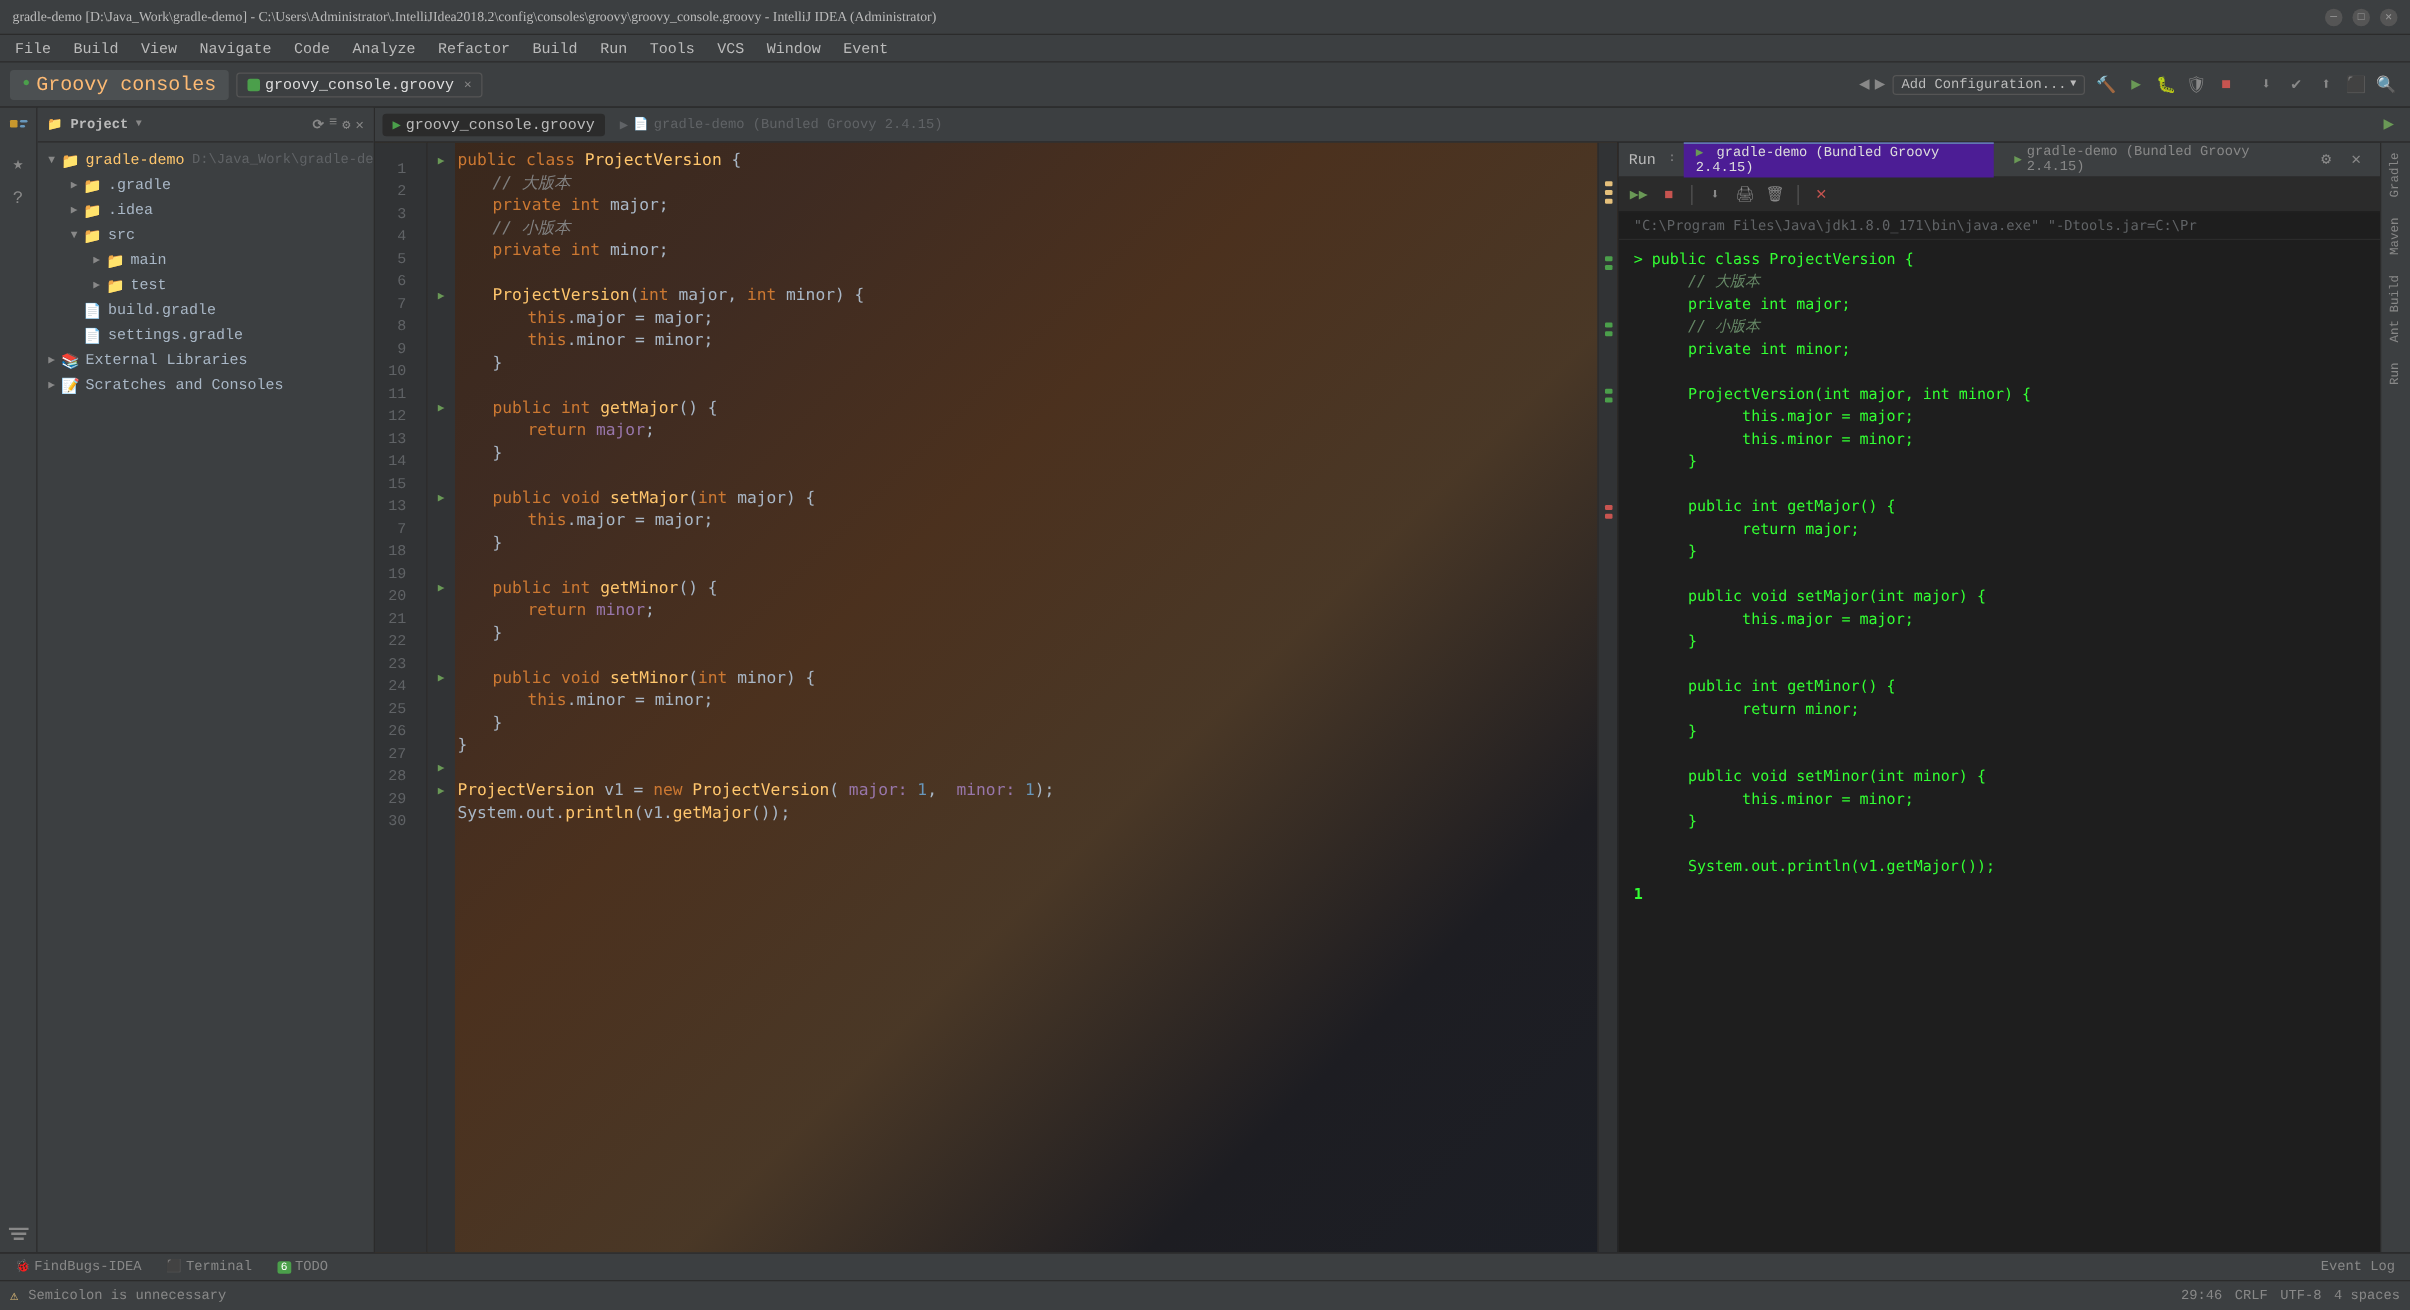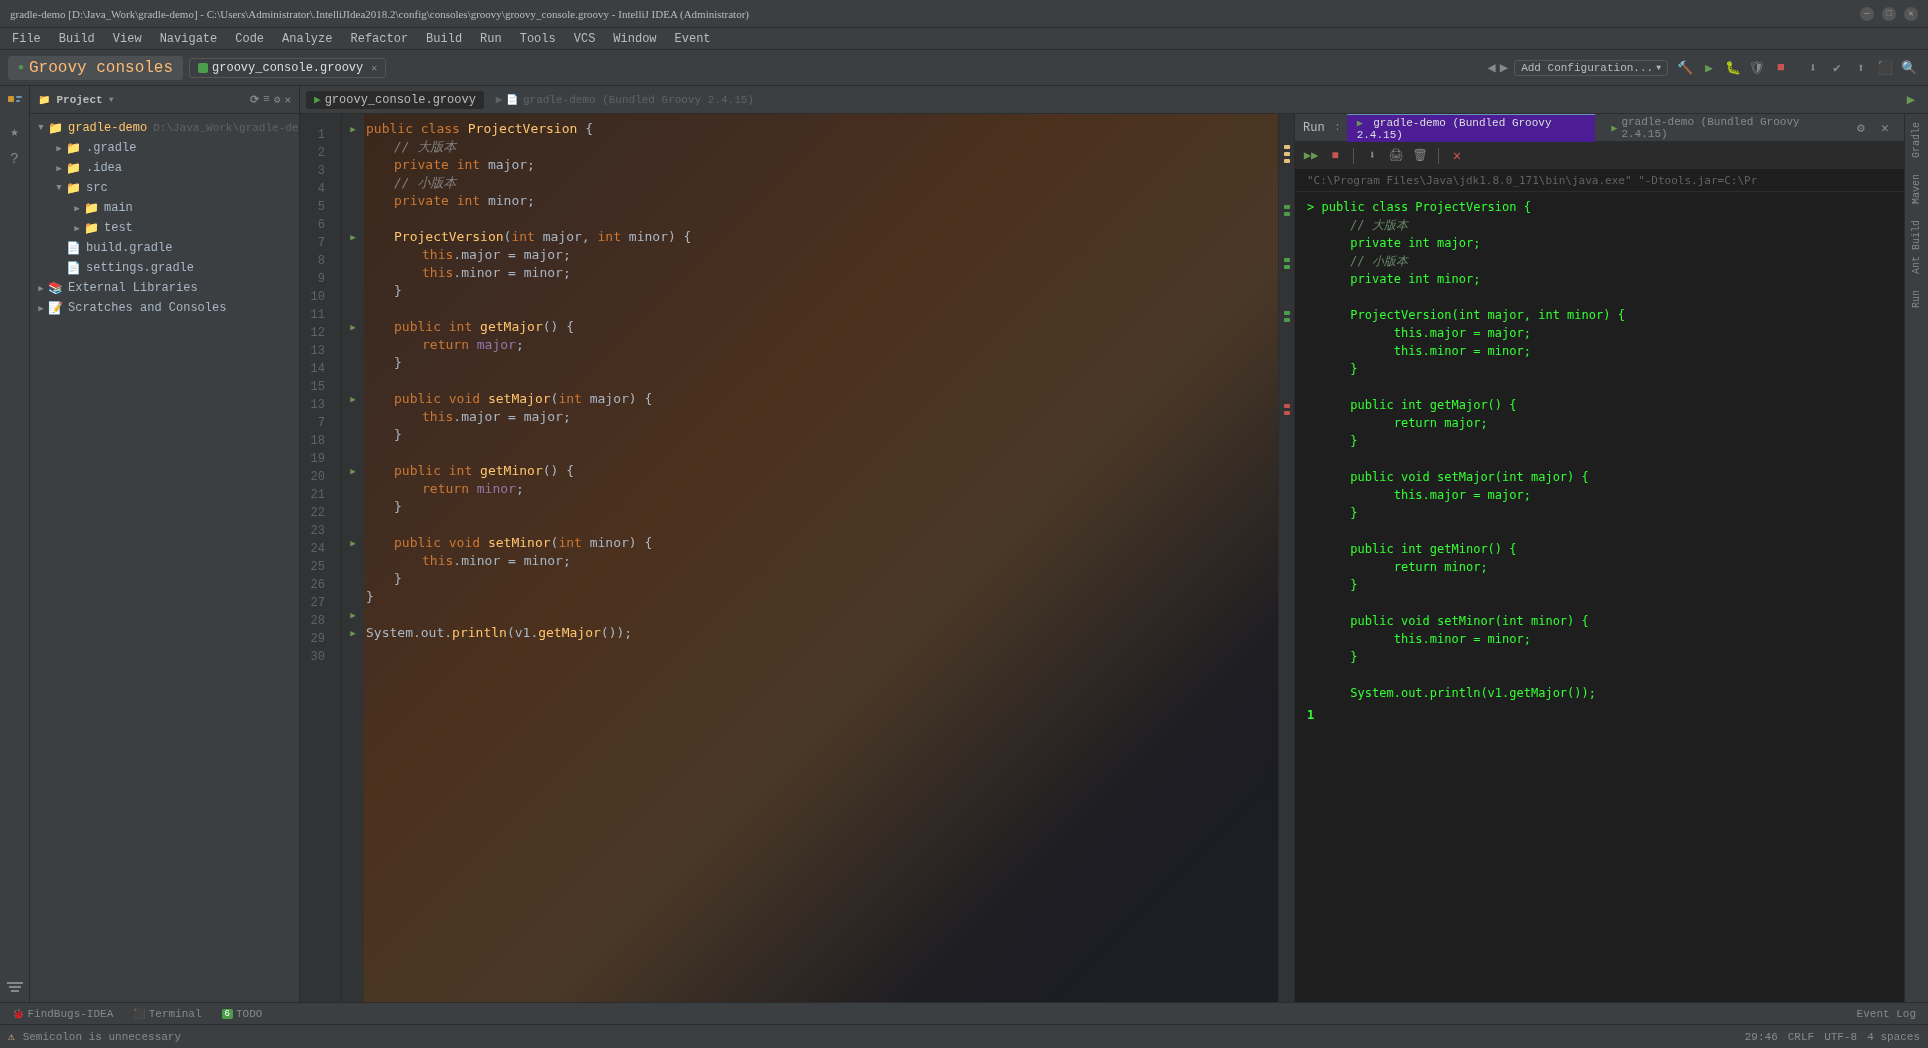--- a/index.html
+++ b/index.html
@@ -648,20 +648,21 @@
               <div class="code-line">&nbsp;</div>
               <div class="code-line"><span style="padding-left:28px;"></span><span class="kw">public</span> <span class="kw2">int</span> <span class="method">getMinor</span>() {</div>
               <div class="code-line"><span style="padding-left:56px;"></span><span class="kw">return</span> <span class="field">minor</span>;</div>
               <div class="code-line"><span style="padding-left:28px;"></span>}</div>
               <div class="code-line">&nbsp;</div>
               <div class="code-line"><span style="padding-left:28px;"></span><span class="kw">public</span> <span class="kw2">void</span> <span class="method">setMinor</span>(<span class="kw2">int</span> <span class="white">minor</span>) {</div>
               <div class="code-line"><span style="padding-left:56px;"></span><span class="kw">this</span>.minor = minor;</div>
               <div class="code-line"><span style="padding-left:28px;"></span>}</div>
               <div class="code-line">}</div>
               <div class="code-line">&nbsp;</div>
+              <div class="code-line"><span class="cn">ProjectVersion</span> v1 = <span class="kw">new</span> <span class="cn">ProjectVersion</span>( <span style="color:#9876aa;">major:</span> <span class="num">1</span>,  <span style="color:#9876aa;">minor:</span> <span class="num">1</span>);</div>
               <div class="code-line"><span class="type">System</span>.out.<span class="method">println</span>(v1.<span class="method">getMajor</span>());</div>
             </div>
 
             <div id="gutter-right">
               <div style="padding-top:30px; display:flex; flex-direction:column; align-items:center; gap:1px;">
                 <div class="gutter-mark warn"></div>
                 <div class="gutter-mark warn"></div>
                 <div class="gutter-mark warn"></div>
                 <div class="gutter-mark green" style="margin-top:40px;"></div>
                 <div class="gutter-mark green"></div>

